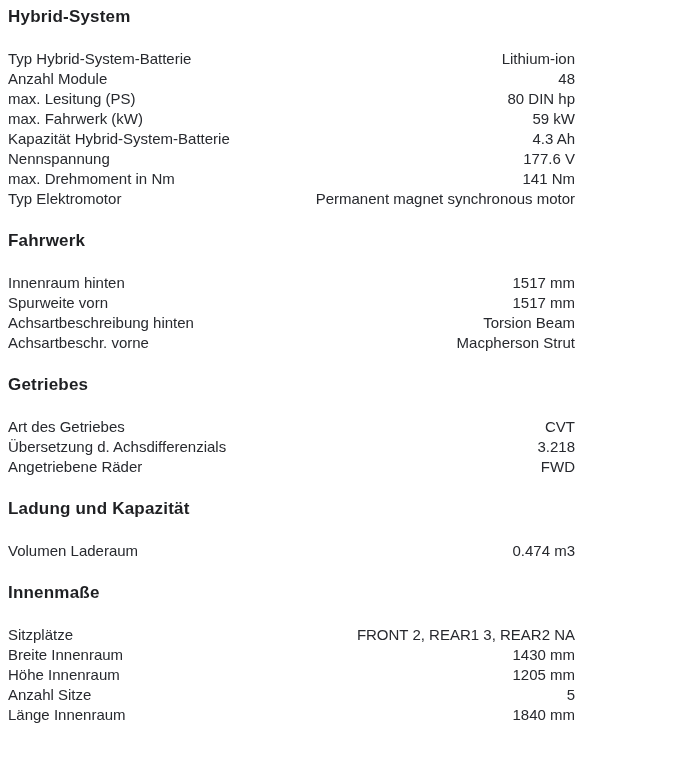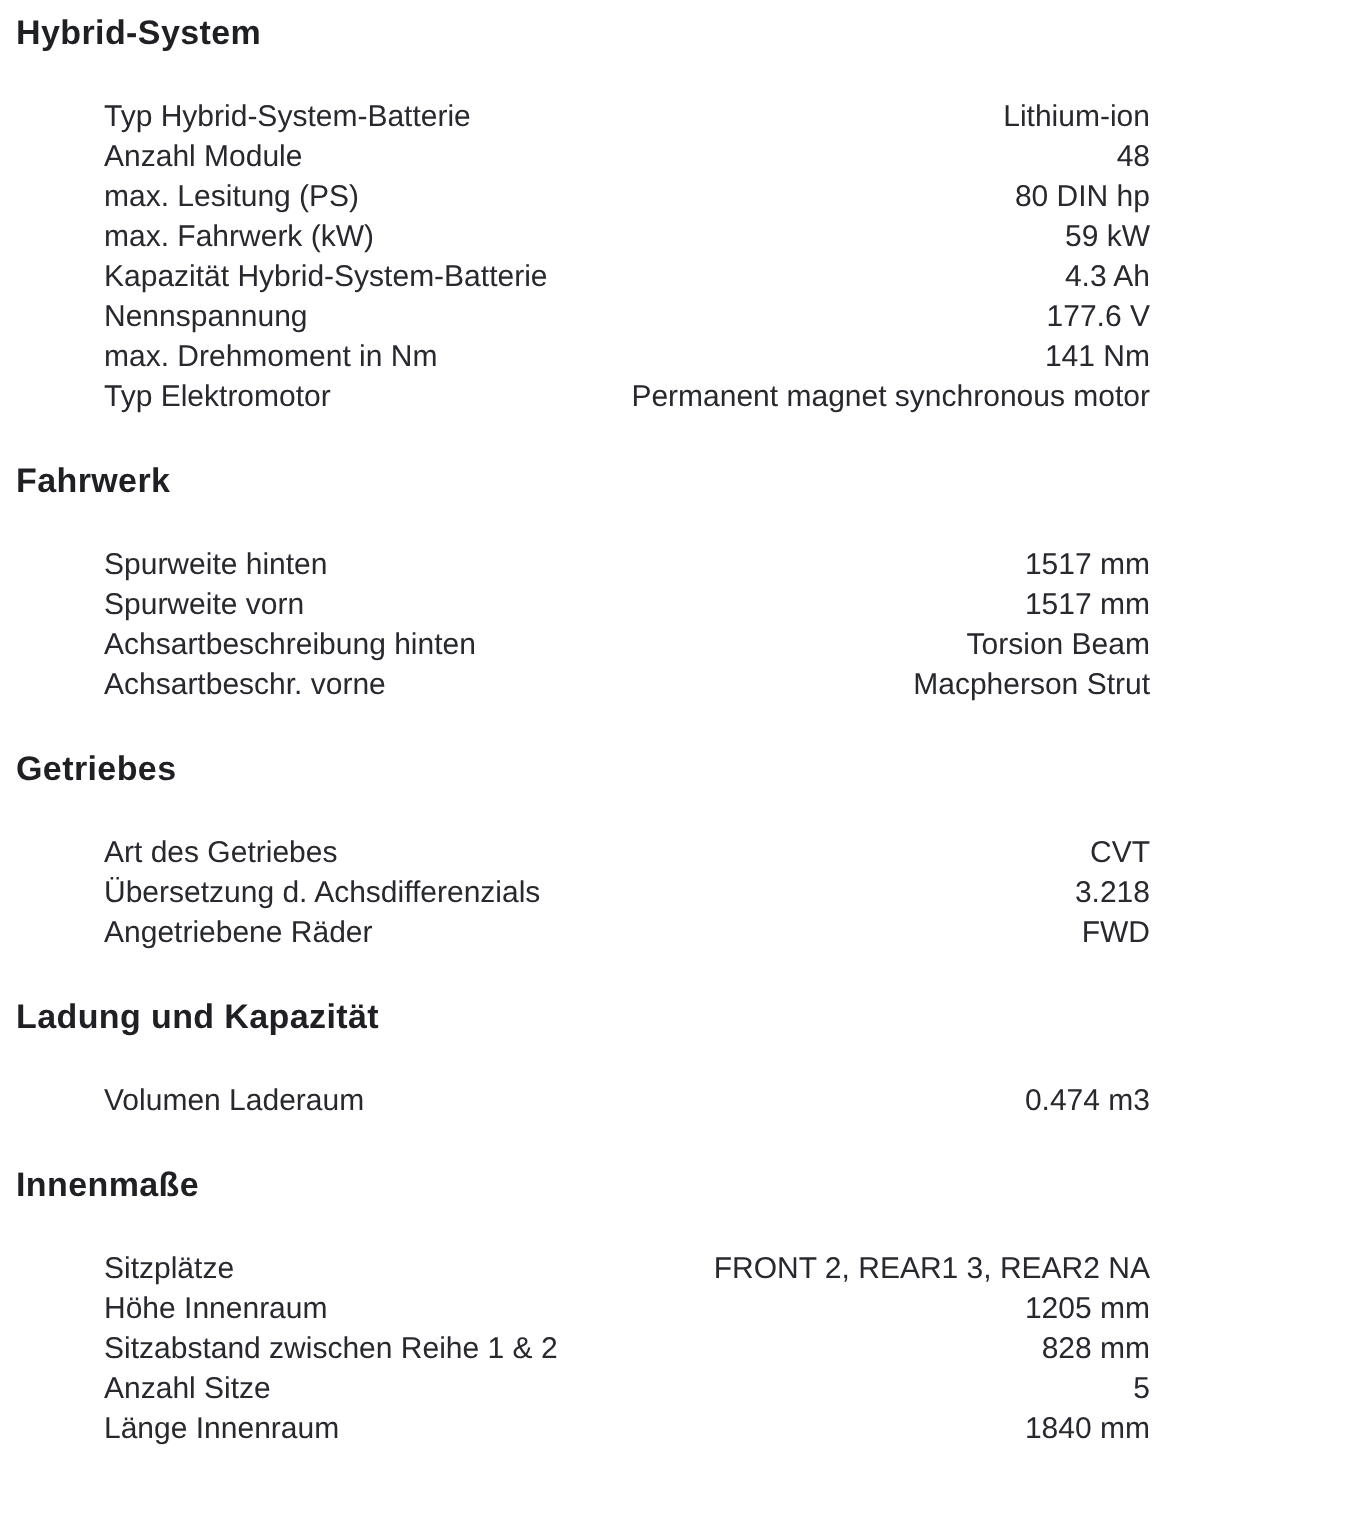--- a/index.html
+++ b/index.html
@@ -36,21 +36,20 @@
   .row {
     display: flex;
     justify-content: space-between;
     align-items: baseline;
     font-size: 15px;
     line-height: 20px;
   }
   .label {
     white-space: nowrap;
     text-align: left;
-    margin-left: 44px;
   }
   .value {
     white-space: nowrap;
     text-align: left;
   }
 </style>
 </head>
 <body>
 
 <div class="page">
@@ -97,21 +96,21 @@
       <span class="label">Typ Elektromotor</span>
       <span class="value">Permanent magnet synchronous motor</span>
     </div>
   </div>
     </section>
 
     <section class="spec-section">
       <h2 class="section-title">Fahrwerk</h2>
       <div class="rows">
     <div class="row">
-      <span class="label">Spurweite hinten</span>
+      <span class="label">Innenraum hinten</span>
       <span class="value">1517 mm</span>
     </div>
 
     <div class="row">
       <span class="label">Spurweite vorn</span>
       <span class="value">1517 mm</span>
     </div>
 
     <div class="row">
       <span class="label">Achsartbeschreibung hinten</span>
@@ -156,30 +155,30 @@
     </section>
 
     <section class="spec-section">
       <h2 class="section-title">Innenmaße</h2>
       <div class="rows">
     <div class="row">
       <span class="label">Sitzplätze</span>
       <span class="value">FRONT 2, REAR1 3, REAR2 NA</span>
     </div>
 
+    <div class="row">
+      <span class="label">Breite Innenraum</span>
+      <span class="value">1430 mm</span>
+    </div>
 
     <div class="row">
       <span class="label">Höhe Innenraum</span>
       <span class="value">1205 mm</span>
     </div>
 
-    <div class="row">
-      <span class="label">Sitzabstand zwischen Reihe 1 &amp; 2</span>
-      <span class="value">828 mm</span>
-    </div>
 
     <div class="row">
       <span class="label">Anzahl Sitze</span>
       <span class="value">5</span>
     </div>
 
     <div class="row">
       <span class="label">Länge Innenraum</span>
       <span class="value">1840 mm</span>
     </div>

